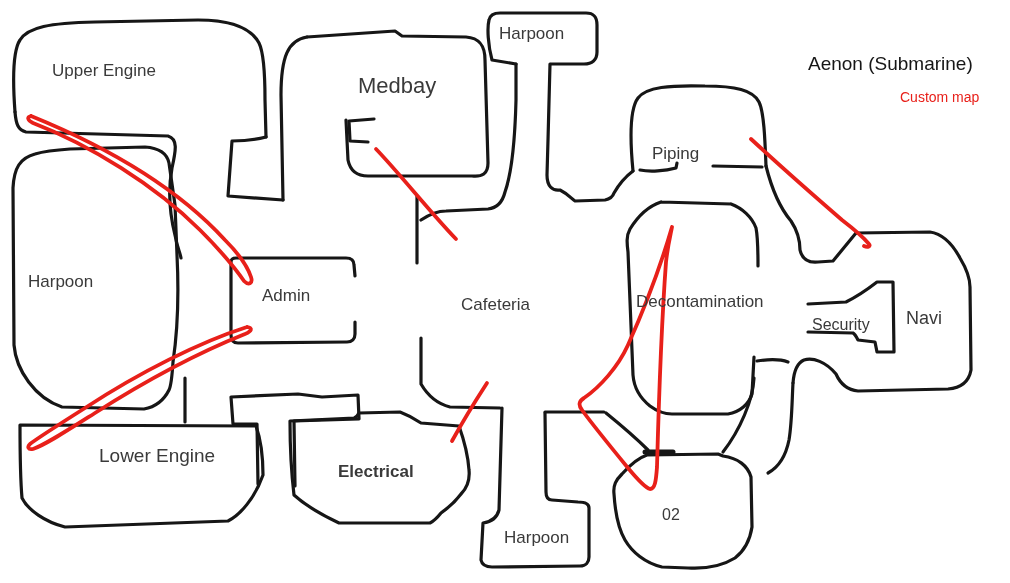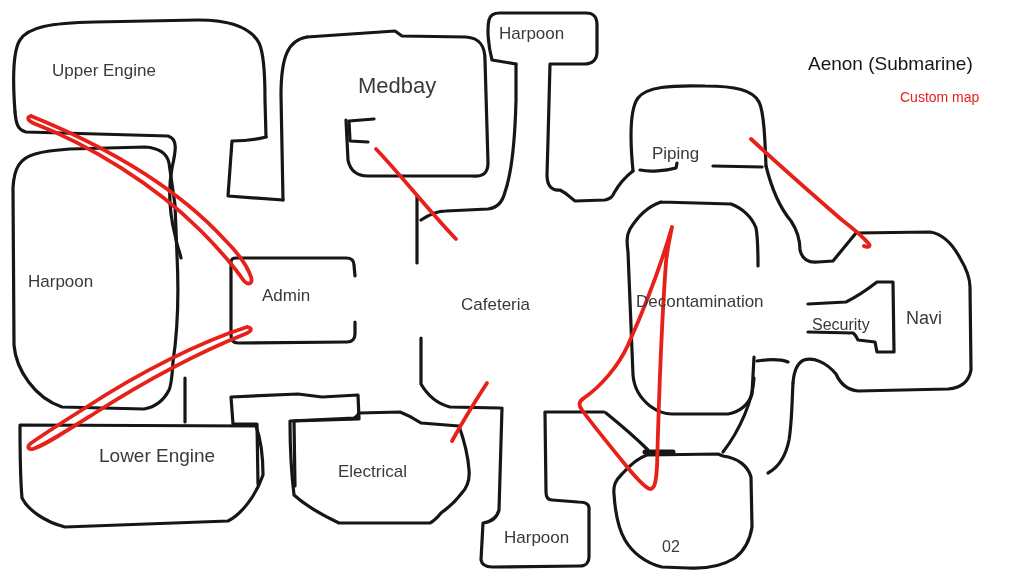--- a/index.html
+++ b/index.html
@@ -98,17 +98,17 @@
   <div class="map-label" style="left:358px;top:74px;font-size:22px;">Medbay</div>
   <div class="map-label" style="left:499px;top:25px;font-size:17px;">Harpoon</div>
   <div class="map-label" style="left:652px;top:117px;font-size:17px;margin-top:28px;">Piping</div>
   <div class="map-label" style="left:28px;top:273px;font-size:17px;">Harpoon</div>
   <div class="map-label" style="left:262px;top:287px;font-size:17px;">Admin</div>
   <div class="map-label" style="left:461px;top:296px;font-size:17px;">Cafeteria</div>
   <div class="map-label" style="left:636px;top:293px;font-size:17px;">Decontamination</div>
   <div class="map-label" style="left:812px;top:316px;font-size:16px;">Security</div>
   <div class="map-label" style="left:906px;top:309px;font-size:18px;">Navi</div>
   <div class="map-label" style="left:87px;top:446px;font-size:19px;margin-left:12px;">Lower Engine</div>
-  <div class="map-label" style="left:338px;top:463px;font-size:17px;">Electrical</div>
+  <div class="map-label" style="left:338px;top:463px;font-size:17px;font-weight:bold;">Electrical</div>
   <div class="map-label" style="left:504px;top:529px;font-size:17px;">Harpoon</div>
-  <div class="map-label" style="left:662px;top:506px;font-size:16px;margin-top:32px;">02</div>
+  <div class="map-label" style="left:662px;top:506px;font-size:16px;">02</div>
 
 </div>
 
 </body></html>

